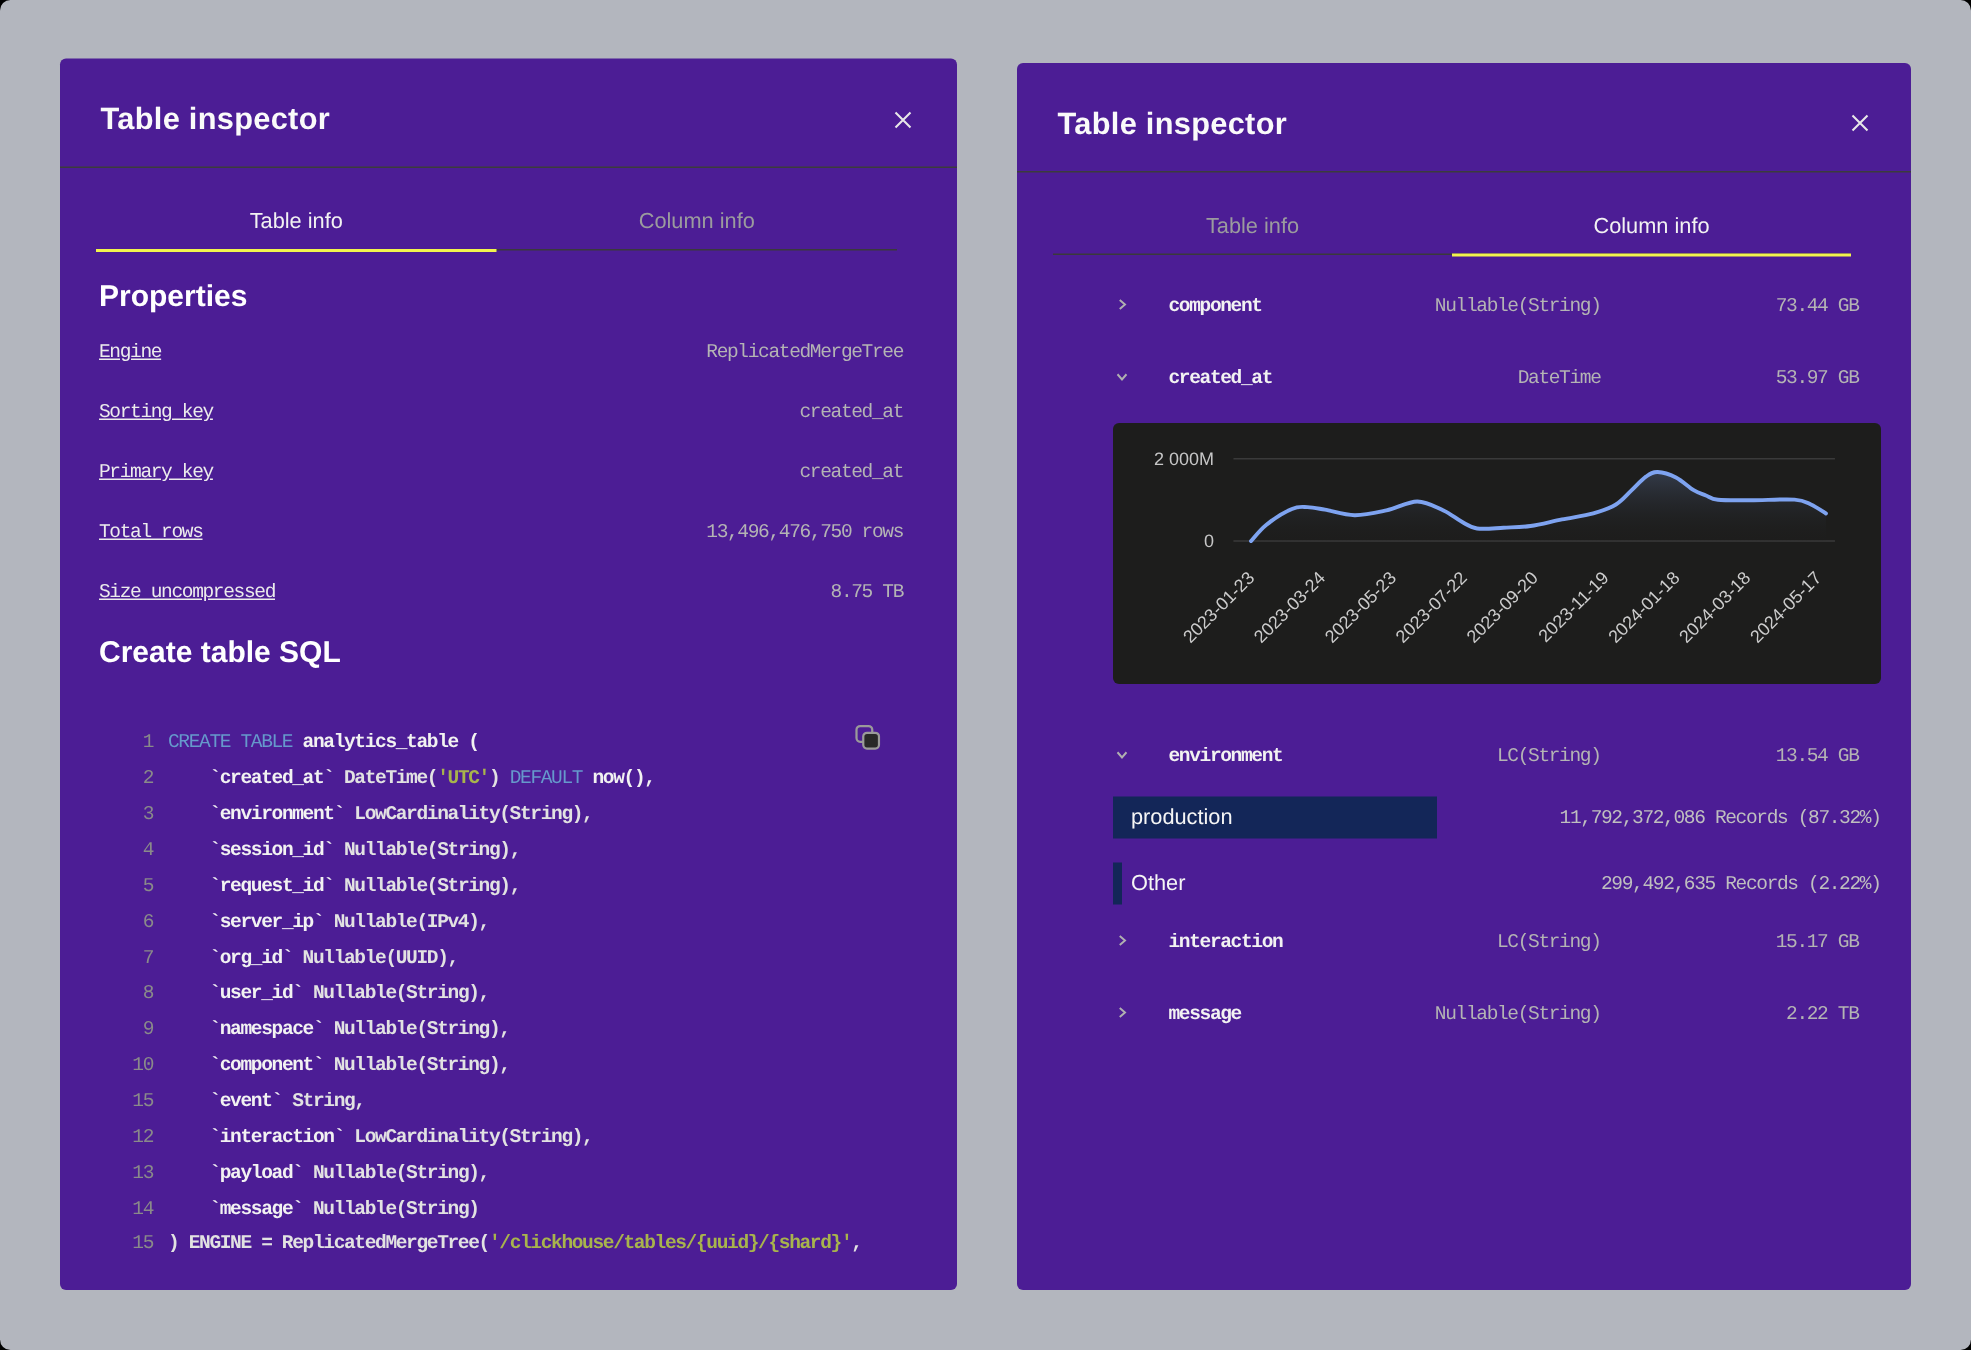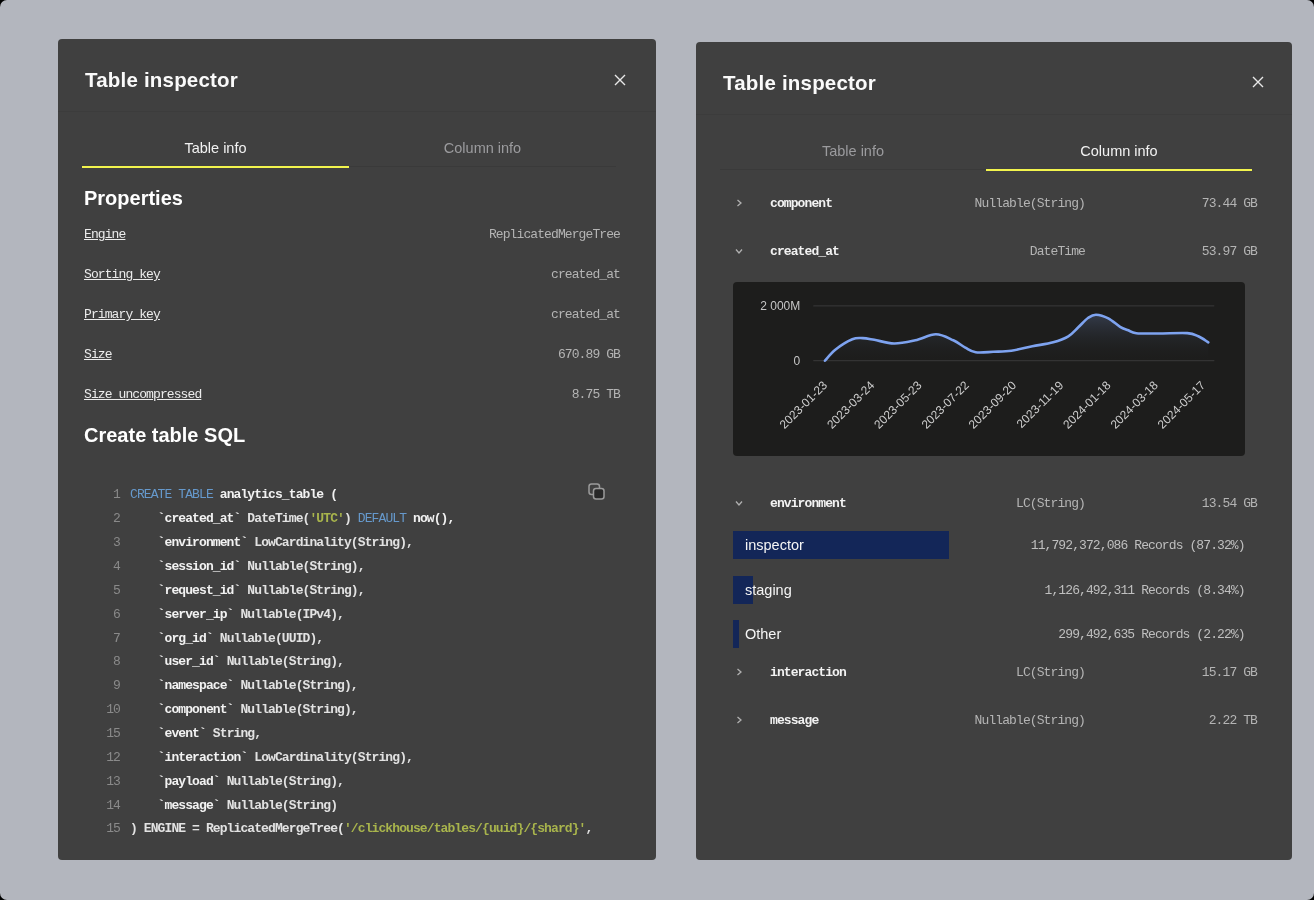--- a/index.html
+++ b/index.html
@@ -1,19 +1,19 @@
 <!DOCTYPE html>
 <html><head>
 <meta charset="utf-8">
 <style>
   * { margin:0; padding:0; box-sizing:border-box; }
   html,body { width:1314px; height:900px; background:#000; overflow:hidden; }
   body { font-family:"Liberation Sans", sans-serif; }
   .bg { position:absolute; left:0; top:0; width:1314px; height:900px; background:#b3b6be; border-radius:7px; }
-  .modal { position:absolute; background:#404040; border-radius:4px; overflow:hidden;margin-left:18px; }
+  .modal { position:absolute; background:#4c1d95; border-radius:4px; overflow:hidden; }
   .m-left { left:40px; top:39px; width:598px; height:821px; }
   .m-right { left:678px; top:42px; width:596px; height:818px; }
   .hdr { position:relative; height:73px; border-bottom:1px solid #3c3c3c; }
   .hdr .title { position:absolute; left:27px; top:29px; font-size:20.5px; font-weight:bold; color:#fafafa; letter-spacing:.2px; }
   .hdr .close { position:absolute; right:30px; top:35px; width:12px; height:12px; }
   .tabs { display:flex; margin:0 40px 0 24px; height:55px; border-bottom:1px solid #3a3a3a; }
   .tab { flex:1; display:flex; align-items:flex-end; justify-content:center; padding-bottom:10px; font-size:14.5px; color:#9b9b9e; position:relative; }
   .tab.active { color:#f2f2f2; }
   .tab.active:after { content:""; position:absolute; left:0; right:0; bottom:-2px; height:2.5px; background:#f2f44d; }
   .mono { font-family:"Liberation Mono", monospace; font-size:13px; letter-spacing:-0.9px; }
@@ -26,21 +26,21 @@
   
   .code { position:relative; margin-top:36px; }
   .cline { height:23.86px; display:flex; align-items:center; white-space:pre; }
   .lno { width:36px; text-align:right; color:#8a8a8a; flex:none; }
   .ctx { margin-left:10px; color:#e2e2e2; font-weight:bold;text-align:center; }
   .kw { color:#6699cc; font-weight:normal; }
   .idb { font-weight:bold; color:#f2f2f2; }
   .str { color:#a8b44c; }
   .copy { position:absolute; right:15px; top:0px; }
   
-  .rows { margin-top:9px; }
+  .rows { margin-top:9px;padding-left:27px; }
   .crow { height:48px; display:flex; align-items:center; position:relative; }
   .crow .chev { position:absolute; left:39px; width:8px; height:8px; }
   .crow .cname { position:absolute; left:74px; font-weight:bold; color:#f2f2f2; }
   .crow .ctype { position:absolute; right:207px; color:#b4b4b4; }
   .crow .csize { position:absolute; right:35px; color:#b4b4b4; }
   .ctype, .csize, .cname, .recv { font-family:"Liberation Mono", monospace; font-size:13px; letter-spacing:-0.9px; }
   
   .card { margin:7px 0 0 36.7px; width:512px; height:174px; background:#1d1d1c; border-radius:4px; position:relative; }
   
   .barrow { position:relative; height:28px; margin-left:36.7px; width:512px; }
@@ -71,22 +71,22 @@
         </div>
       <div class="prow mono">
           <span class="pl">Sorting key</span>
           <span class="pv">created_at</span>
         </div>
       <div class="prow mono">
           <span class="pl">Primary key</span>
           <span class="pv">created_at</span>
         </div>
       <div class="prow mono">
-          <span class="pl">Size</span>
-          <span class="pv">670.89 GB</span>
+          <span class="pl">Total rows</span>
+          <span class="pv">13,496,476,750 rows</span>
         </div>
       <div class="prow mono">
           <span class="pl">Size uncompressed</span>
           <span class="pv">8.75 TB</span>
         </div>
       <div class="sec-h" style="margin-top:10px;">Create table SQL</div>
       <div class="code mono">
         <svg class="copy" width="17" height="17" viewBox="0 0 17 17" fill="none">
             <rect x="1" y="1" width="10.5" height="10.5" rx="2.5" stroke="#9a9a9a" stroke-width="1.5"></rect>
             <rect x="5.5" y="5.5" width="10.5" height="10.5" rx="2.5" stroke="#9a9a9a" stroke-width="1.5" fill="#282828"></rect>
@@ -168,27 +168,22 @@
       <div class="crow" style="margin-top:23px;height:48px;">
         <svg class="chev" viewBox="0 0 8 8">
             <path d="M1 2.5 L4 6 L7 2.5" stroke="#b0b0b0" stroke-width="1.3" fill="none"></path>
           </svg>
         <span class="cname">environment</span>
           <span class="ctype">LC(String)</span>
           <span class="csize">13.54 GB</span>
       </div>
       <div class="barrow" style="margin-top:4.3px;">
         <div class="bar" style="width:216.6px;"></div>
-        <span class="blabel">inspector</span>
+        <span class="blabel">production</span>
         <span class="recv">11,792,372,086 Records (87.32%)</span>
-      </div>
-      <div class="barrow" style="margin-top:17px;">
-        <div class="bar" style="width:20px;"></div>
-        <span class="blabel">staging</span>
-        <span class="recv">1,126,492,311 Records (8.34%)</span>
       </div>
       <div class="barrow" style="margin-top:16px;">
         <div class="bar" style="width:5.9px;"></div>
         <span class="blabel">Other</span>
         <span class="recv">299,492,635 Records (2.22%)</span>
       </div>
       <div class="crow">
         <svg class="chev" viewBox="0 0 8 8">
             <path d="M2.5 1 L6 4 L2.5 7" stroke="#b0b0b0" stroke-width="1.3" fill="none"></path>
           </svg>

